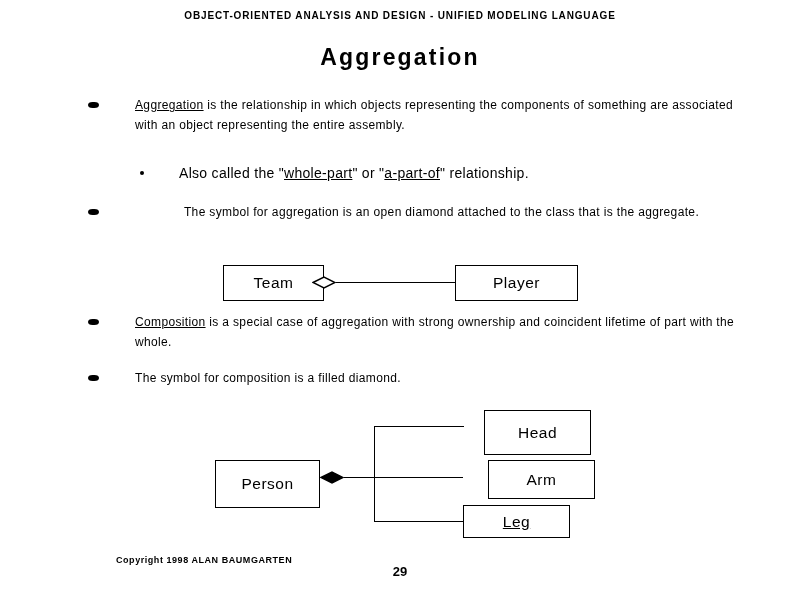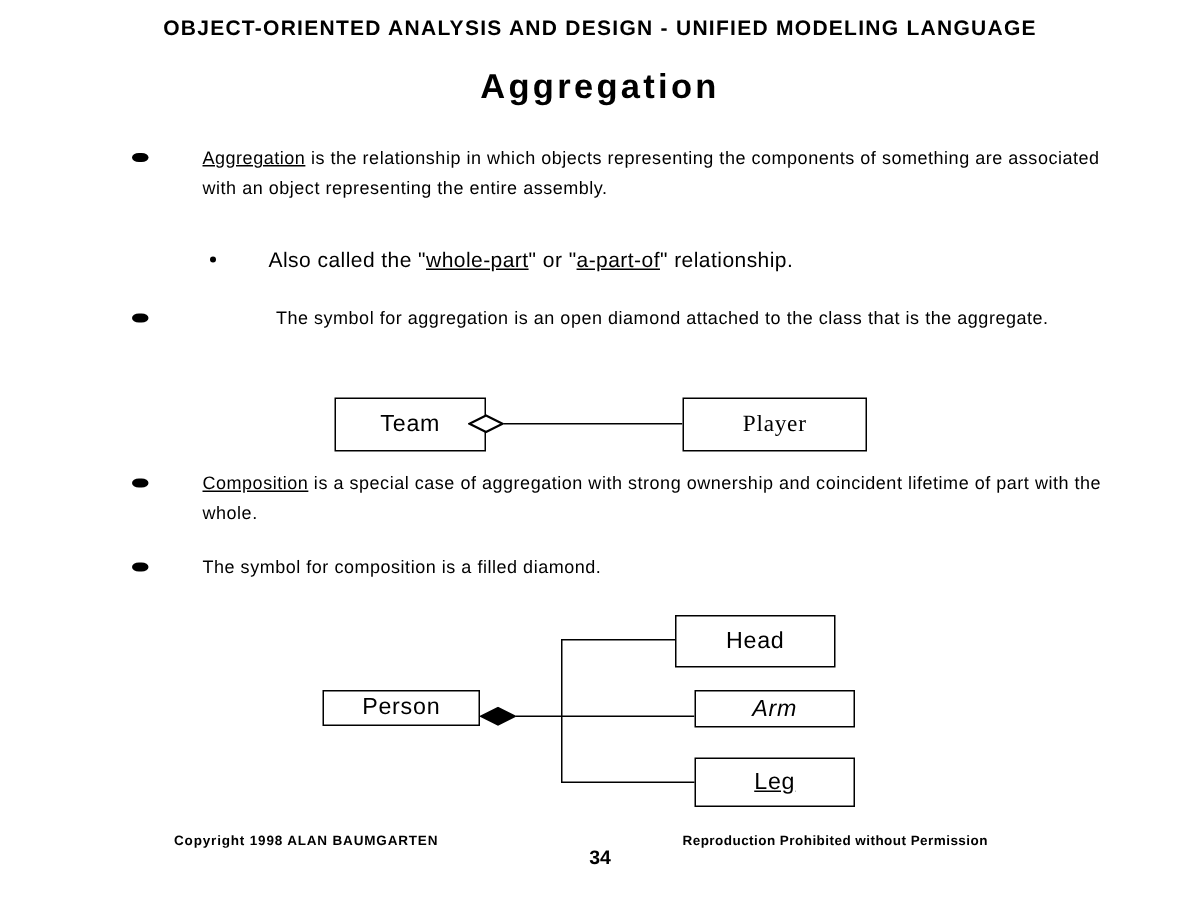--- a/index.html
+++ b/index.html
@@ -23,21 +23,21 @@
     height: 600px;
   }
 
   
   .slide-header {
     position: absolute;
     left: 0;
     top: 10px;
     width: 800px;
     text-align: center;
-    font-size: 14px;
+    font-size: 10px;
     font-weight: bold;
     letter-spacing: 0.85px;
     white-space: nowrap;
   }
 
   
   .slide-title {
     position: absolute;
     left: 0;
     top: 44px;
@@ -120,28 +120,28 @@
 
   .diamond {
     position: absolute;
     width: 24px;
     height: 13px;
   }
   .diamond svg { display: block; }
 
   
   #box-team    { left: 223px; top: 265px; width: 101px;  height: 36px; }
-  #box-player  { left: 455px; top: 265px; width: 123px; height: 36px; font-family: Liberation Serif, serif; }
+  #box-player  { left: 455px; top: 265px; width: 123px; height: 36px; }
   #agg-diamond { left: 312px; top: 276px; }
   #agg-line    { left: 336px; top: 282px; width: 119px; }
 
   
-  #box-person  { left: 215px; top: 460px; width: 105px; height: 24px; }
-  #box-head    { left: 450px; top: 410px; width: 107px; height: 35px; }
-  #box-arm     { left: 463px; top: 460px; width: 107px; height: 25px; font-style: italic; }
+  #box-person  { left: 215px; top: 460px; width: 105px; height: 48px; }
+  #box-head    { left: 484px; top: 410px; width: 107px; height: 45px; }
+  #box-arm     { left: 488px; top: 460px; width: 107px; height: 39px; }
   #box-leg     { left: 463px; top: 505px; width: 107px; height: 33px; text-decoration: underline; }
 
   #comp-diamond { left: 320px; top: 471px; }
   #comp-line    { left: 344px; top: 477px; width: 119px; }
   #trunk-v      { left: 374px; top: 426px; height: 96px; }
   #branch-head  { left: 374px; top: 426px; width: 90px; }
   #branch-leg   { left: 374px; top: 521px; width: 90px; }
 
   
   .footer-left {
@@ -240,16 +240,15 @@
     </div>
     <div class="uml-box" id="box-arm">
       <span>Arm</span>
     </div>
     <div class="uml-box" id="box-leg">
       <span>Leg</span>
     </div>
   </div>
 
   <div class="footer-left">Copyright 1998  ALAN BAUMGARTEN</div>
-  <div class="footer-right">Reproduction Prohibited without Permission</div>
-  <div class="footer-page">34</div>
+  <div class="footer-page">29</div>
 
 </div>
 
 </body></html>

